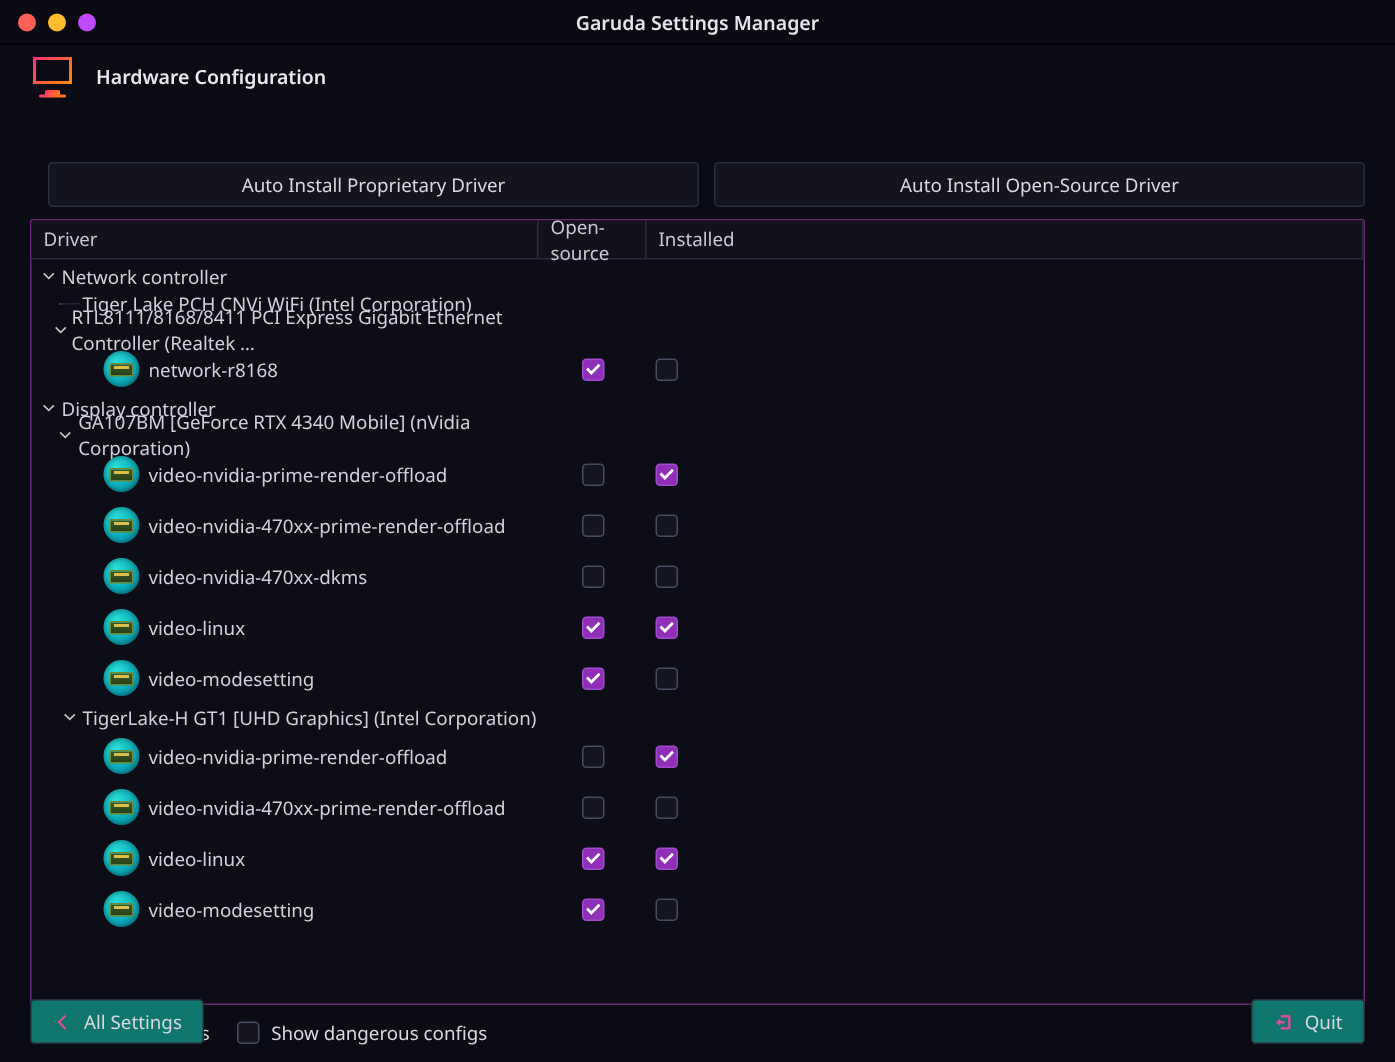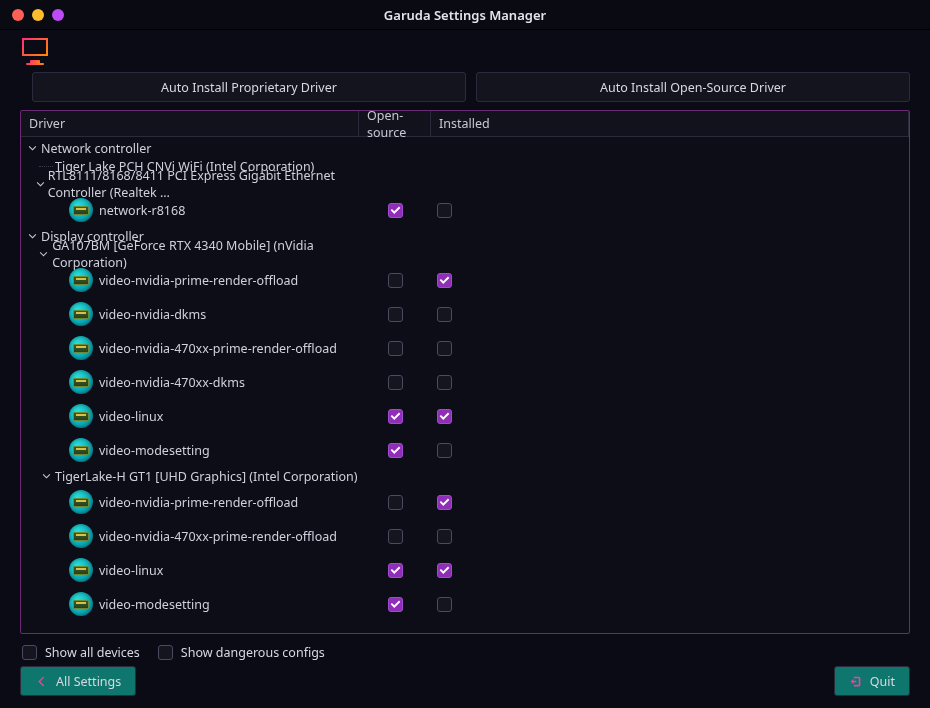--- a/index.html
+++ b/index.html
@@ -43,21 +43,21 @@
   .app-icon .stand {
     width:10px; height:4px; background:linear-gradient(135deg,#ff2d7a,#ff8a00);
     position:absolute; bottom:0; left:10px; border-radius:1px;
   }
   .app-icon .base {
     width:18px; height:2px; background:linear-gradient(135deg,#ff2d7a,#ff8a00);
     position:absolute; bottom:-1px; left:6px; border-radius:1px;
   }
   .header h1 { font-size:13px; font-weight:600; color:#e8e8f0; }
   
-  .topbtns { display:flex; gap:10px; padding: 0 20px 8px 32px; }
+  .topbtns { display:flex; gap:10px; padding: 0 20px 8px 32px; margin-top: 36px; }
   .bigbtn {
     flex:1; height:30px;
     background:#14141f;
     border:1px solid #2b2b3e;
     border-radius:3px;
     color:#d8d8e0; font-size:12.5px;
     display:flex; align-items:center; justify-content:center;
     cursor:pointer;
   }
   
@@ -175,20 +175,21 @@
   </div>
   <div class="title">Garuda Settings Manager</div>
 </div>
 
 <div class="header">
   <div class="app-icon">
     <div class="screen"></div>
       <div class="stand"></div>
       <div class="base"></div>
   </div>
+  <h1>Hardware Configuration</h1>
 </div>
 
 <div class="topbtns">
   <div class="bigbtn">Auto Install Proprietary Driver</div>
   <div class="bigbtn">Auto Install Open-Source Driver</div>
 </div>
 
 <div class="treeframe">
   <div class="treehdr">
     <div class="col-driver">Driver</div>
@@ -286,35 +287,20 @@
         </div>
         <div class="cell-os">
           <span class="cb"></span>
         </div>
         <div class="cell-inst">
           <span class="cb checked">
             <svg viewBox="0 0 16 16">
               <path d="M6.2 13 1 7.8l1.9-1.9 3.3 3.3L13.1 2.3 15 4.2z"></path>
             </svg>
           </span>
-        </div>
-      </div>
-      <div class="row drv">
-        <div class="cell-driver">
-          <span class="indent" style="width:46px"></span>
-          <span class="drvicon">
-            <span class="chip"></span>
-          </span>
-          <span>video-nvidia-dkms</span>
-        </div>
-        <div class="cell-os">
-          <span class="cb"></span>
-        </div>
-        <div class="cell-inst">
-          <span class="cb"></span>
         </div>
       </div>
       <div class="row drv">
         <div class="cell-driver">
           <span class="indent" style="width:46px"></span>
           <span class="drvicon">
             <span class="chip"></span>
           </span>
           <span>video-nvidia-470xx-prime-render-offload</span>
         </div>

